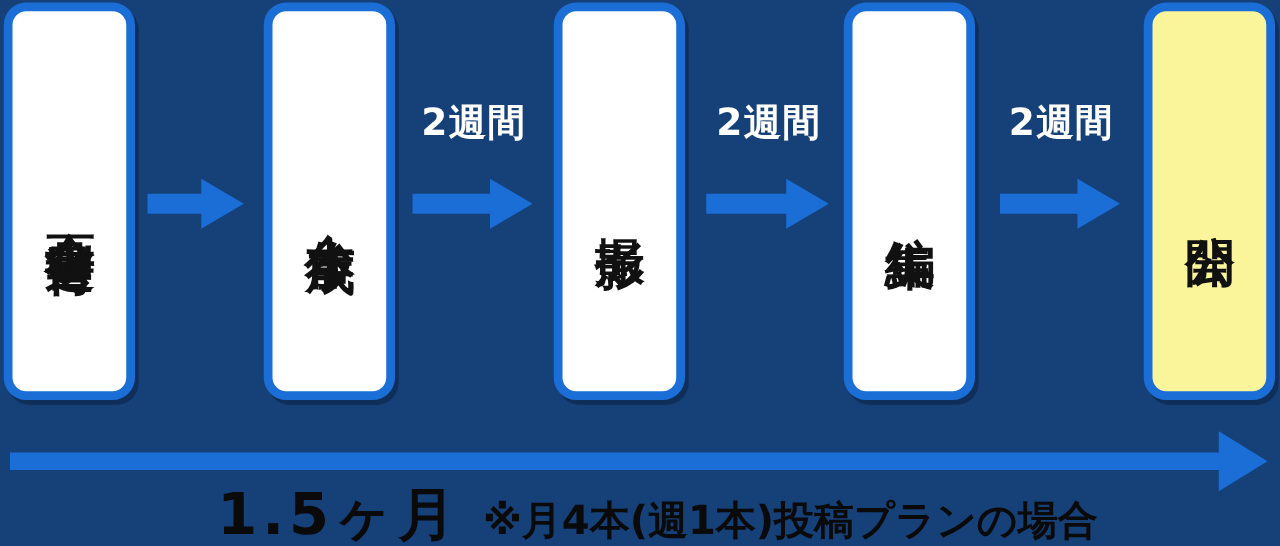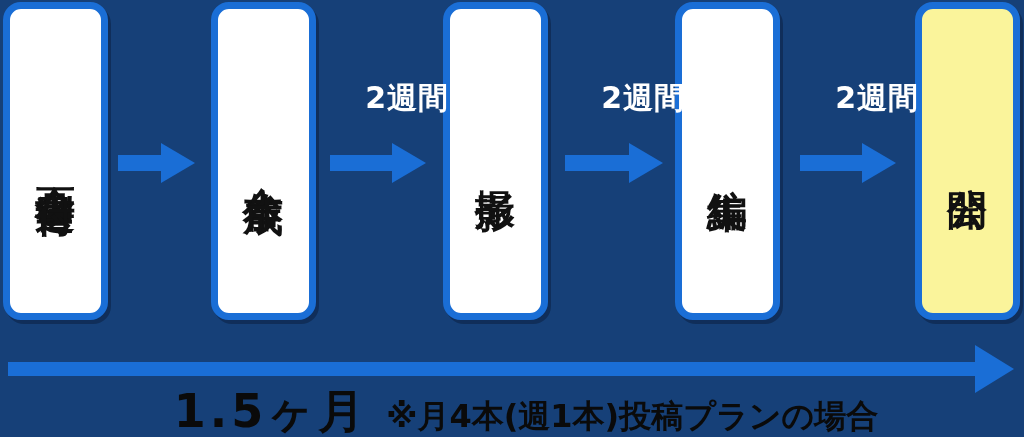--- a/index.html
+++ b/index.html
@@ -55,21 +55,21 @@
     width: 0; height: 0;
     border-top: 20px solid transparent;
     border-bottom: 20px solid transparent;
     border-left: 34px solid #1a6ed6;
   }
   
   .duration {
     position: absolute;
     top: 78px;
     width: 140px;
-    text-align: right;
+    text-align: center;
     font-size: 30px;
     font-weight: 900;
     color: #ffffff;
     letter-spacing: 1px;
   }
   
   .timeline-shaft {
     position: absolute;
     left: 8px;
     top: 362px;

